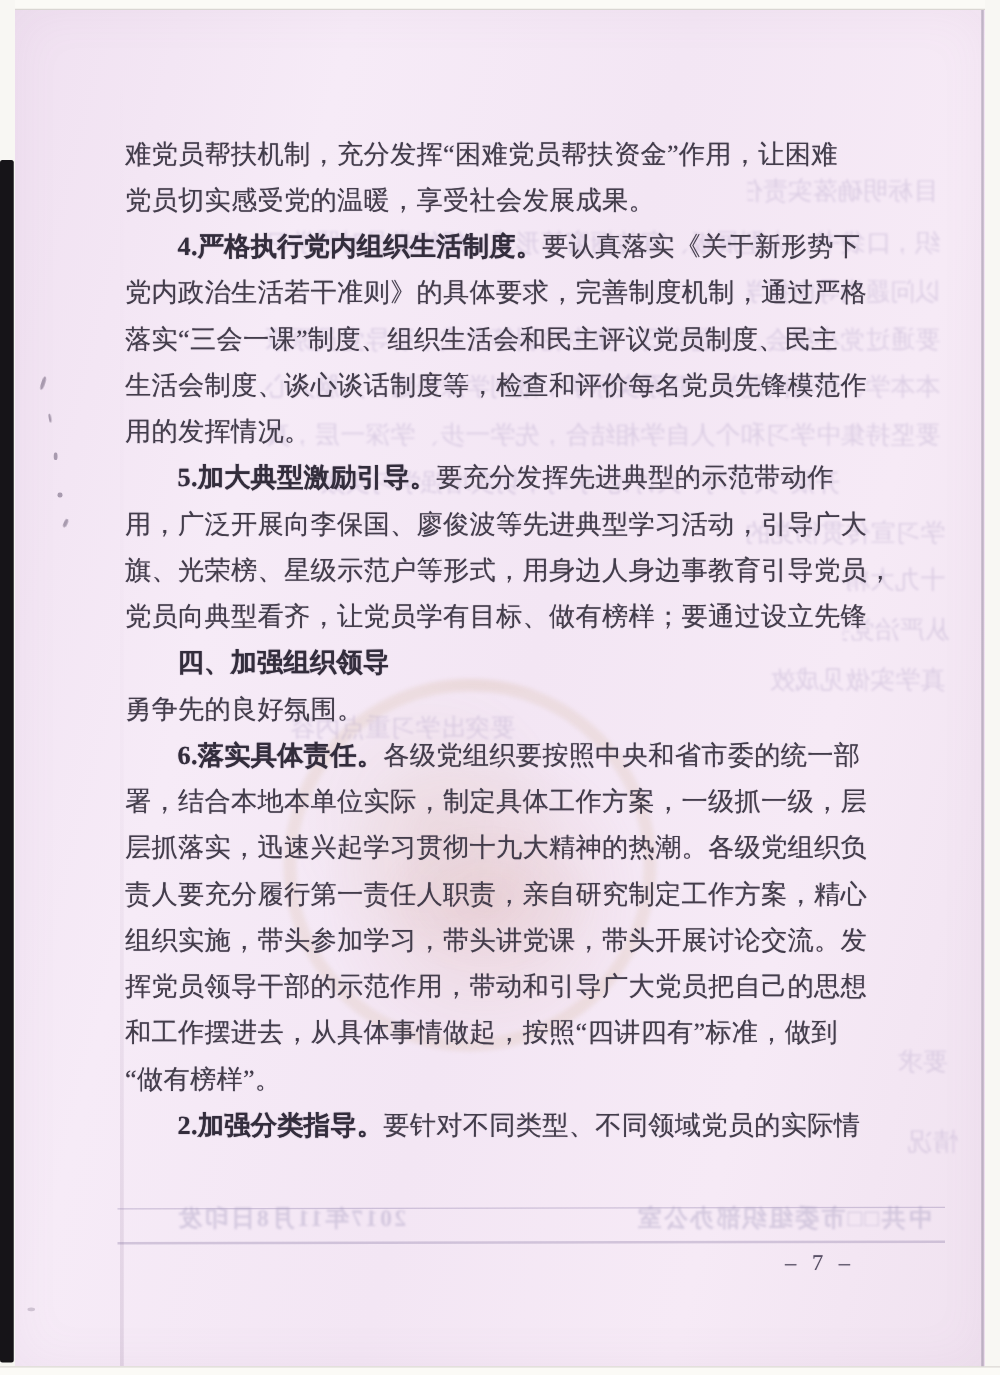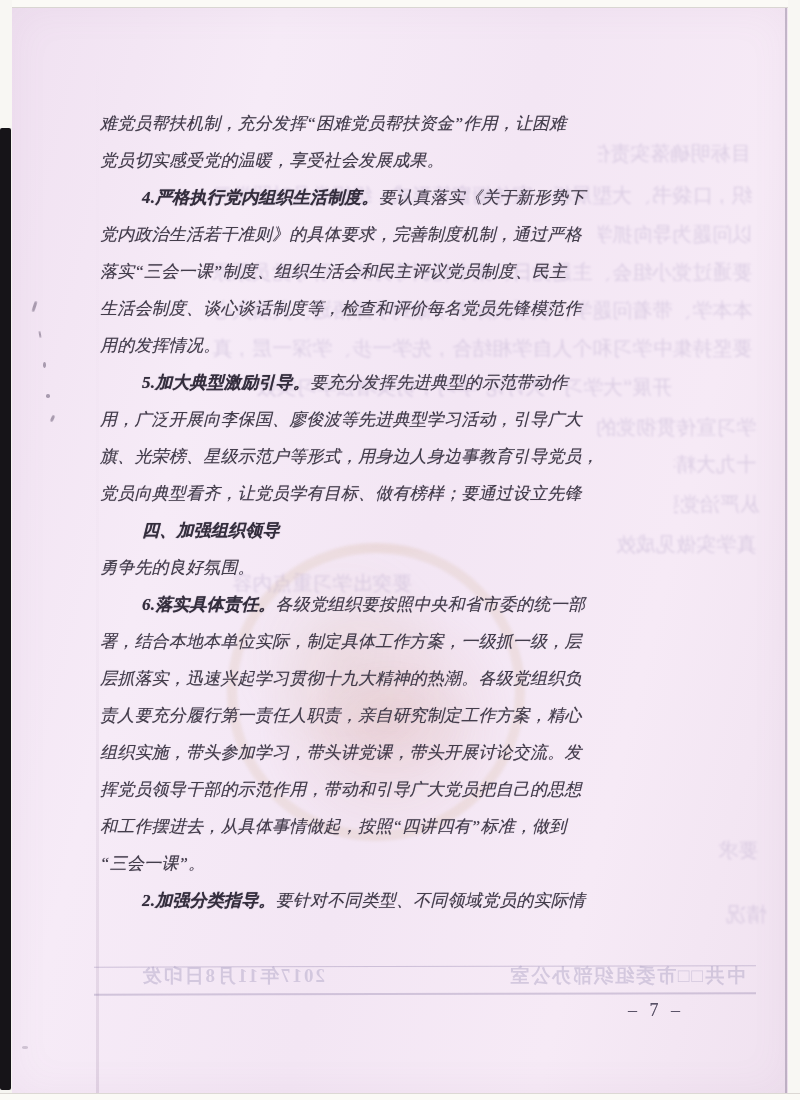--- a/index.html
+++ b/index.html
@@ -35,23 +35,22 @@
   }
 
   
   .text-layer {
     position: absolute; left: 100px; top: 105px; width: 600px;
     color: #433d4b;
     text-shadow: 0 0 0.7px rgba(70,58,82,0.55);
   }
   .tline {
     height: 37px; line-height: 37px;
-    font-size: 17px; letter-spacing: 0.2px;
+    font-size: 21px; letter-spacing: 0.2px;
     white-space: nowrap;
-    font-style: italic;
   }
   .tline.indent { padding-left: 42px; }
   .seg.bold { font-weight: 700; color: #332d3c; text-shadow: 0 0 0.9px rgba(50,42,62,0.7); }
 
   
   .ghost-layer { position: absolute; left: 0; top: 0; width: 800px; height: 1100px; pointer-events: none; }
   .ghost {
     position: absolute;
     transform: scaleX(-1);
     color: #ad9cc4;
@@ -154,21 +153,21 @@
       <div class="tline"><span class="seg">党员向典型看齐，让党员学有目标、做有榜样；要通过设立先锋</span></div>
       <div class="tline indent"><span class="seg bold">四、加强组织领导</span></div>
       <div class="tline"><span class="seg">勇争先的良好氛围。</span></div>
       <div class="tline indent"><span class="seg bold">6.落实具体责任。</span><span class="seg">各级党组织要按照中央和省市委的统一部</span></div>
       <div class="tline"><span class="seg">署，结合本地本单位实际，制定具体工作方案，一级抓一级，层</span></div>
       <div class="tline"><span class="seg">层抓落实，迅速兴起学习贯彻十九大精神的热潮。各级党组织负</span></div>
       <div class="tline"><span class="seg">责人要充分履行第一责任人职责，亲自研究制定工作方案，精心</span></div>
       <div class="tline"><span class="seg">组织实施，带头参加学习，带头讲党课，带头开展讨论交流。发</span></div>
       <div class="tline"><span class="seg">挥党员领导干部的示范作用，带动和引导广大党员把自己的思想</span></div>
       <div class="tline"><span class="seg">和工作摆进去，从具体事情做起，按照“四讲四有”标准，做到</span></div>
-      <div class="tline"><span class="seg">“三会一课”。</span></div>
+      <div class="tline"><span class="seg">“做有榜样”。</span></div>
       <div class="tline indent"><span class="seg bold">2.加强分类指导。</span><span class="seg">要针对不同类型、不同领域党员的实际情</span></div>
     </div>
 
   <div class="footer-rule rule-top"></div>
   <div class="footer-rule rule-bottom"></div>
   <div class="fghost fghost-left">2017年11月8日印发</div>
   <div class="fghost fghost-right">中共□□市委组织部办公室</div>
   <div class="page-number">– 7 –</div>
 
   <div class="speck sp1"></div>

